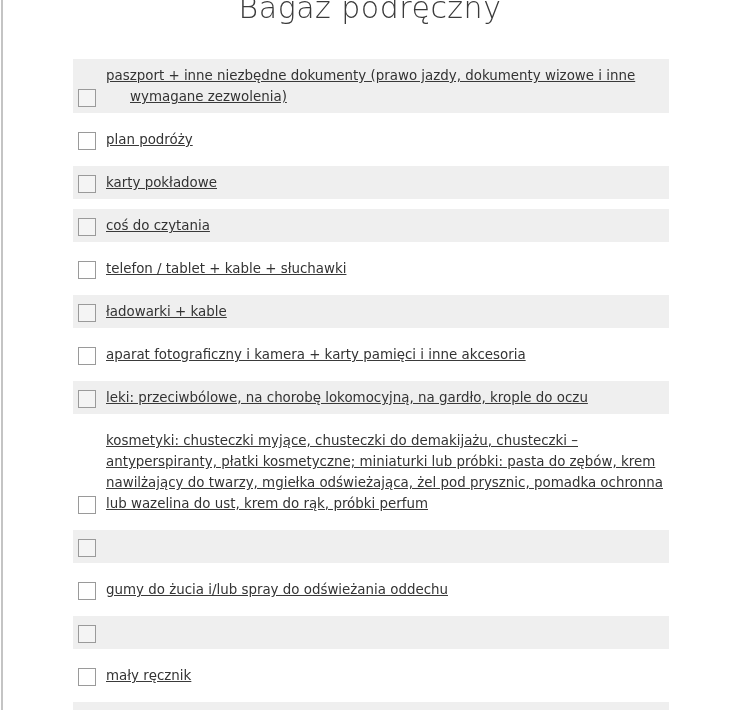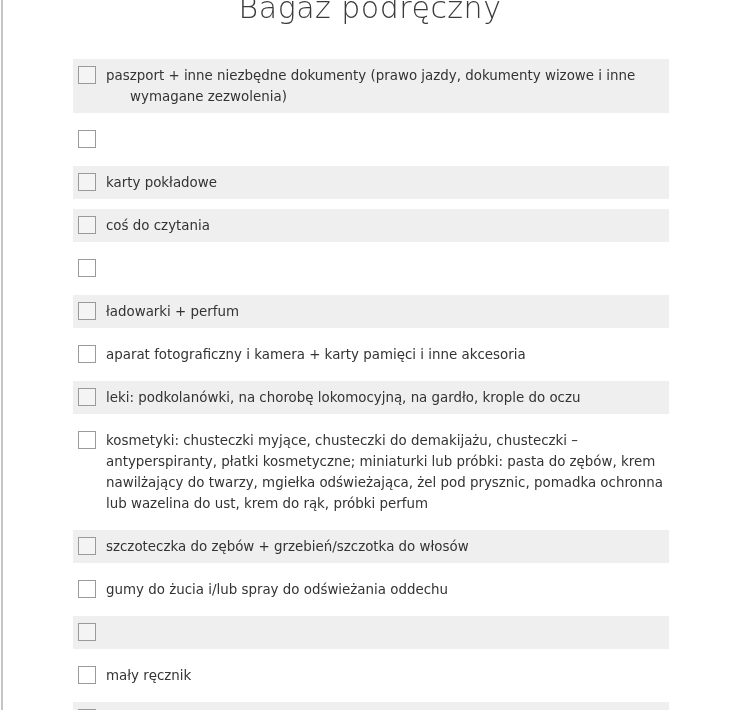--- a/index.html
+++ b/index.html
@@ -42,25 +42,26 @@
     left: 73px;
     top: 59px;
     width: 596px;
     margin: 0;
     padding: 0;
     list-style: none;
   }
   .item {
     position: relative;
     display: flex;
-    align-items: flex-start;
+    align-items: flex-end;
     padding: 6px 6px 6px 5px;
     margin-bottom: 10px;
     min-height: 21px;
     box-sizing: content-box;
+    text-decoration: underline;
   }
   .item.shaded {
     background: #efefef;
   }
   .checkbox {
     flex: 0 0 auto;
     width: 18px;
     height: 18px;
     border: 1px solid #9a9a9a;
     background: #ffffff;
@@ -94,51 +95,52 @@
 <ul class="checklist">
   <li class="item shaded">
     <span class="checkbox"></span>
     <span class="label hanging">
       <span>paszport + inne niezbędne dokumenty (prawo jazdy, dokumenty wizowe i inne</span>
       <span class="cont">wymagane zezwolenia)</span>
     </span>
   </li>
   <li class="item">
     <span class="checkbox"></span>
+    <span class="label">plan podróży</span>
   </li>
   <li class="item shaded">
     <span class="checkbox"></span>
     <span class="label">karty pokładowe</span>
   </li>
   <li class="item shaded">
     <span class="checkbox"></span>
     <span class="label">coś do czytania</span>
   </li>
   <li class="item">
     <span class="checkbox"></span>
+    <span class="label">telefon / tablet + kable + słuchawki</span>
   </li>
   <li class="item shaded">
     <span class="checkbox"></span>
-    <span class="label">ładowarki + perfum</span>
+    <span class="label">ładowarki + kable</span>
   </li>
   <li class="item">
     <span class="checkbox"></span>
     <span class="label">aparat fotograficzny i kamera + karty pamięci i inne akcesoria</span>
   </li>
   <li class="item shaded">
     <span class="checkbox"></span>
-    <span class="label">leki: podkolanówki, na chorobę lokomocyjną, na gardło, krople do oczu</span>
+    <span class="label">leki: przeciwbólowe, na chorobę lokomocyjną, na gardło, krople do oczu</span>
   </li>
   <li class="item">
     <span class="checkbox"></span>
     <span class="label">kosmetyki: chusteczki myjące, chusteczki do demakijażu, chusteczki – antyperspiranty, płatki kosmetyczne; miniaturki lub próbki: pasta do zębów, krem nawilżający do twarzy, mgiełka odświeżająca, żel pod prysznic, pomadka ochronna lub wazelina do ust, krem do rąk, próbki perfum</span>
   </li>
   <li class="item shaded">
     <span class="checkbox"></span>
-    <span class="label">szczoteczka do zębów + grzebień/szczotka do włosów</span>
   </li>
   <li class="item">
     <span class="checkbox"></span>
     <span class="label">gumy do żucia i/lub spray do odświeżania oddechu</span>
   </li>
   <li class="item shaded">
     <span class="checkbox"></span>
   </li>
   <li class="item">
     <span class="checkbox"></span>

